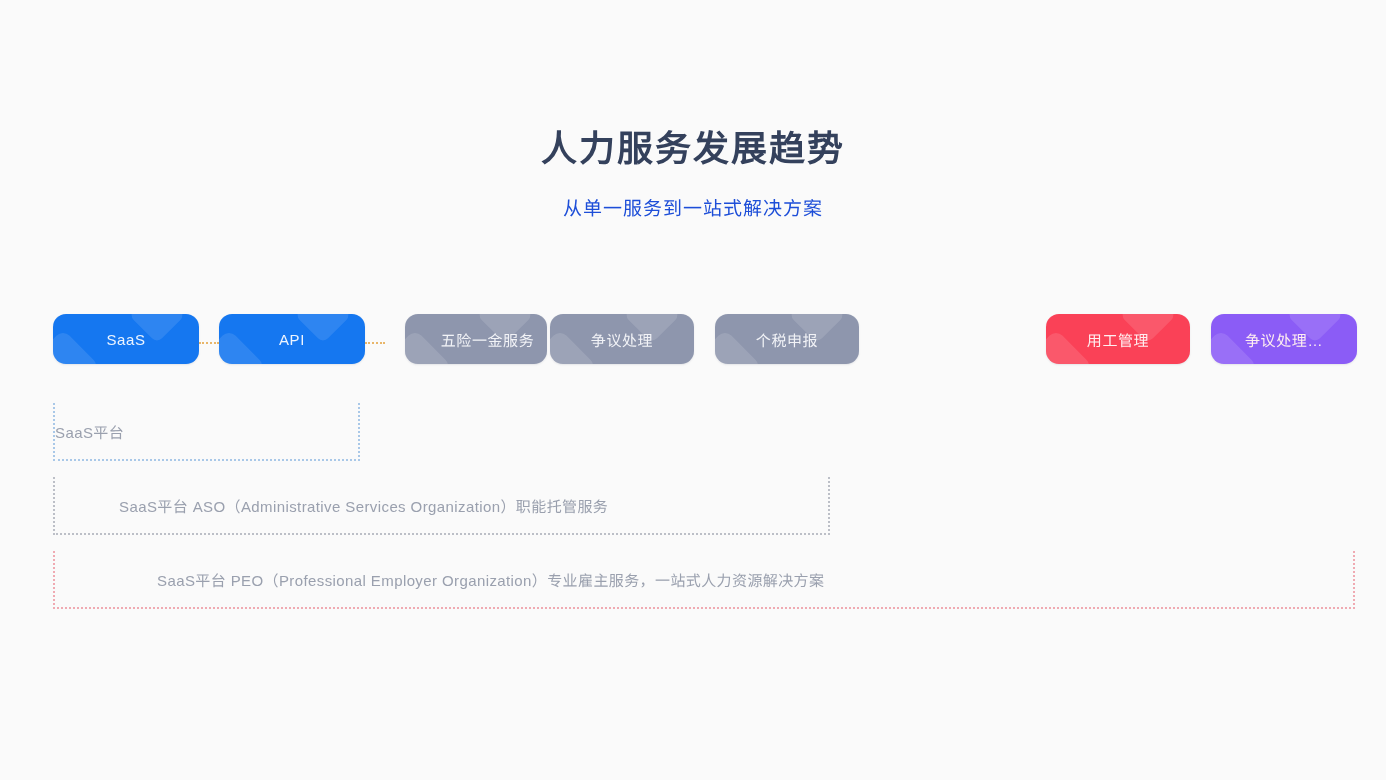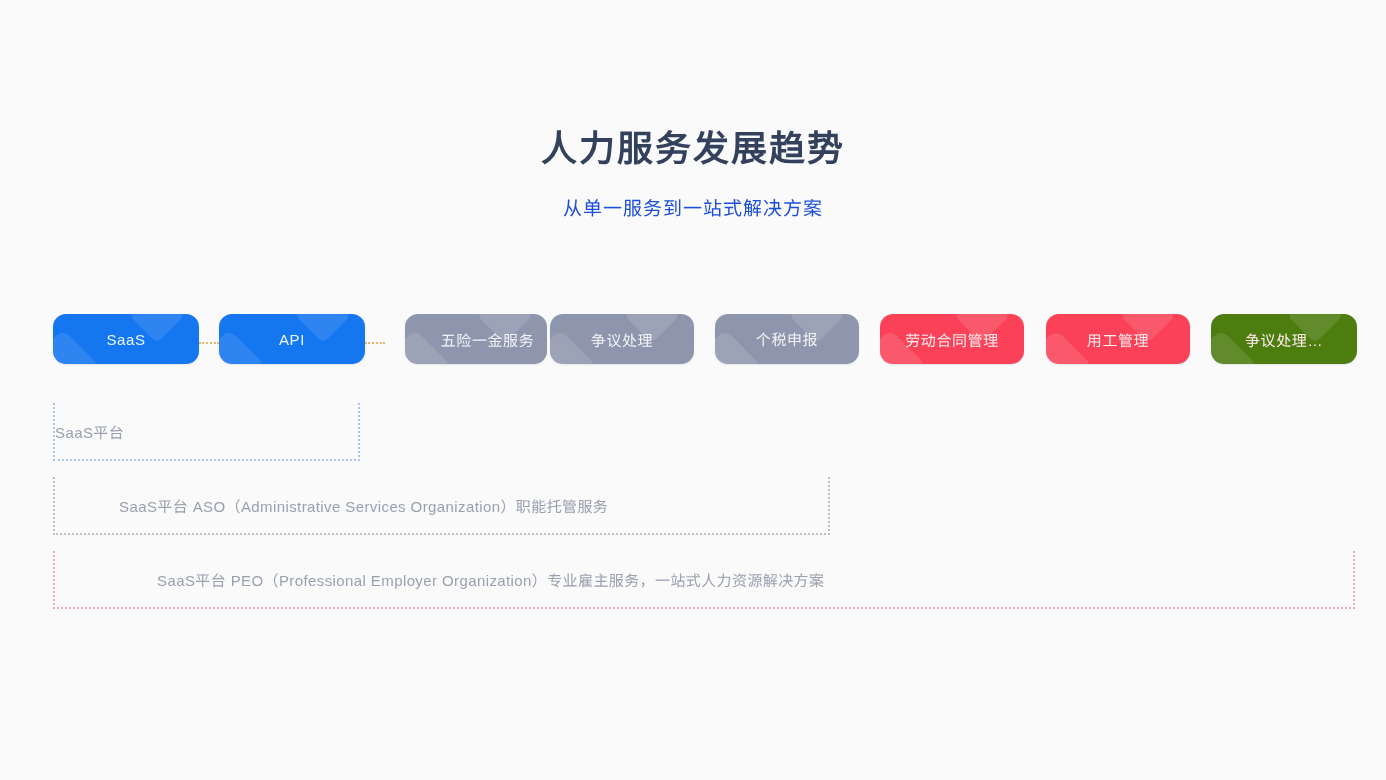--- a/index.html
+++ b/index.html
@@ -166,36 +166,31 @@
       <div class="chip chip-gray" style="left: 352px; width: 142px; background: rgb(142, 150, 173); padding-left: 23px;">
         <span class="deco deco-tr"></span>
         <span class="deco deco-bl"></span>
         <span class="chip-label">五险一金服务</span>
       </div>
       <div class="chip chip-gray" style="left: 497px; width: 144px; background: rgb(142, 150, 173);">
         <span class="deco deco-tr"></span>
         <span class="deco deco-bl"></span>
         <span class="chip-label">争议处理</span>
       </div>
-      <div class="chip chip-gray" style="left: 662px; width: 144px; background: rgb(142, 150, 173); font-family: Liberation Mono, monospace;">
+      <div class="chip chip-gray" style="left: 662px; width: 144px; background: rgb(142, 150, 173);">
         <span class="deco deco-tr"></span>
         <span class="deco deco-bl"></span>
         <span class="chip-label">个税申报</span>
       </div>
-      <div class="chip chip-red" style="left: 827px; width: 144px; background: rgb(250, 65, 87);">
-        <span class="deco deco-tr"></span>
-        <span class="deco deco-bl"></span>
-        <span class="chip-label">劳动合同管理</span>
-      </div>
       <div class="chip chip-red" style="left: 993px; width: 144px; background: rgb(250, 65, 87);">
         <span class="deco deco-tr"></span>
         <span class="deco deco-bl"></span>
         <span class="chip-label">用工管理</span>
       </div>
-      <div class="chip chip-red" style="left: 1158px; width: 146px; background: #4d7c0f;">
+      <div class="chip chip-red" style="left: 1158px; width: 146px; background: #8b5cf6;">
         <span class="deco deco-tr"></span>
         <span class="deco deco-bl"></span>
         <span class="chip-label">争议处理…</span>
       </div>
       <div class="connector" style="left: 146px; width: 20px; border-top-color: rgb(232, 182, 106);"></div>
       <div class="connector" style="left: 312px; width: 20px; border-top-color: rgb(232, 182, 106);"></div>
     </div>
 
   <div class="bands" id="bands">
       <div class="band band-1" style="top: 0px; width: 307px; height: 58px; border-color: rgb(169, 200, 232);">

